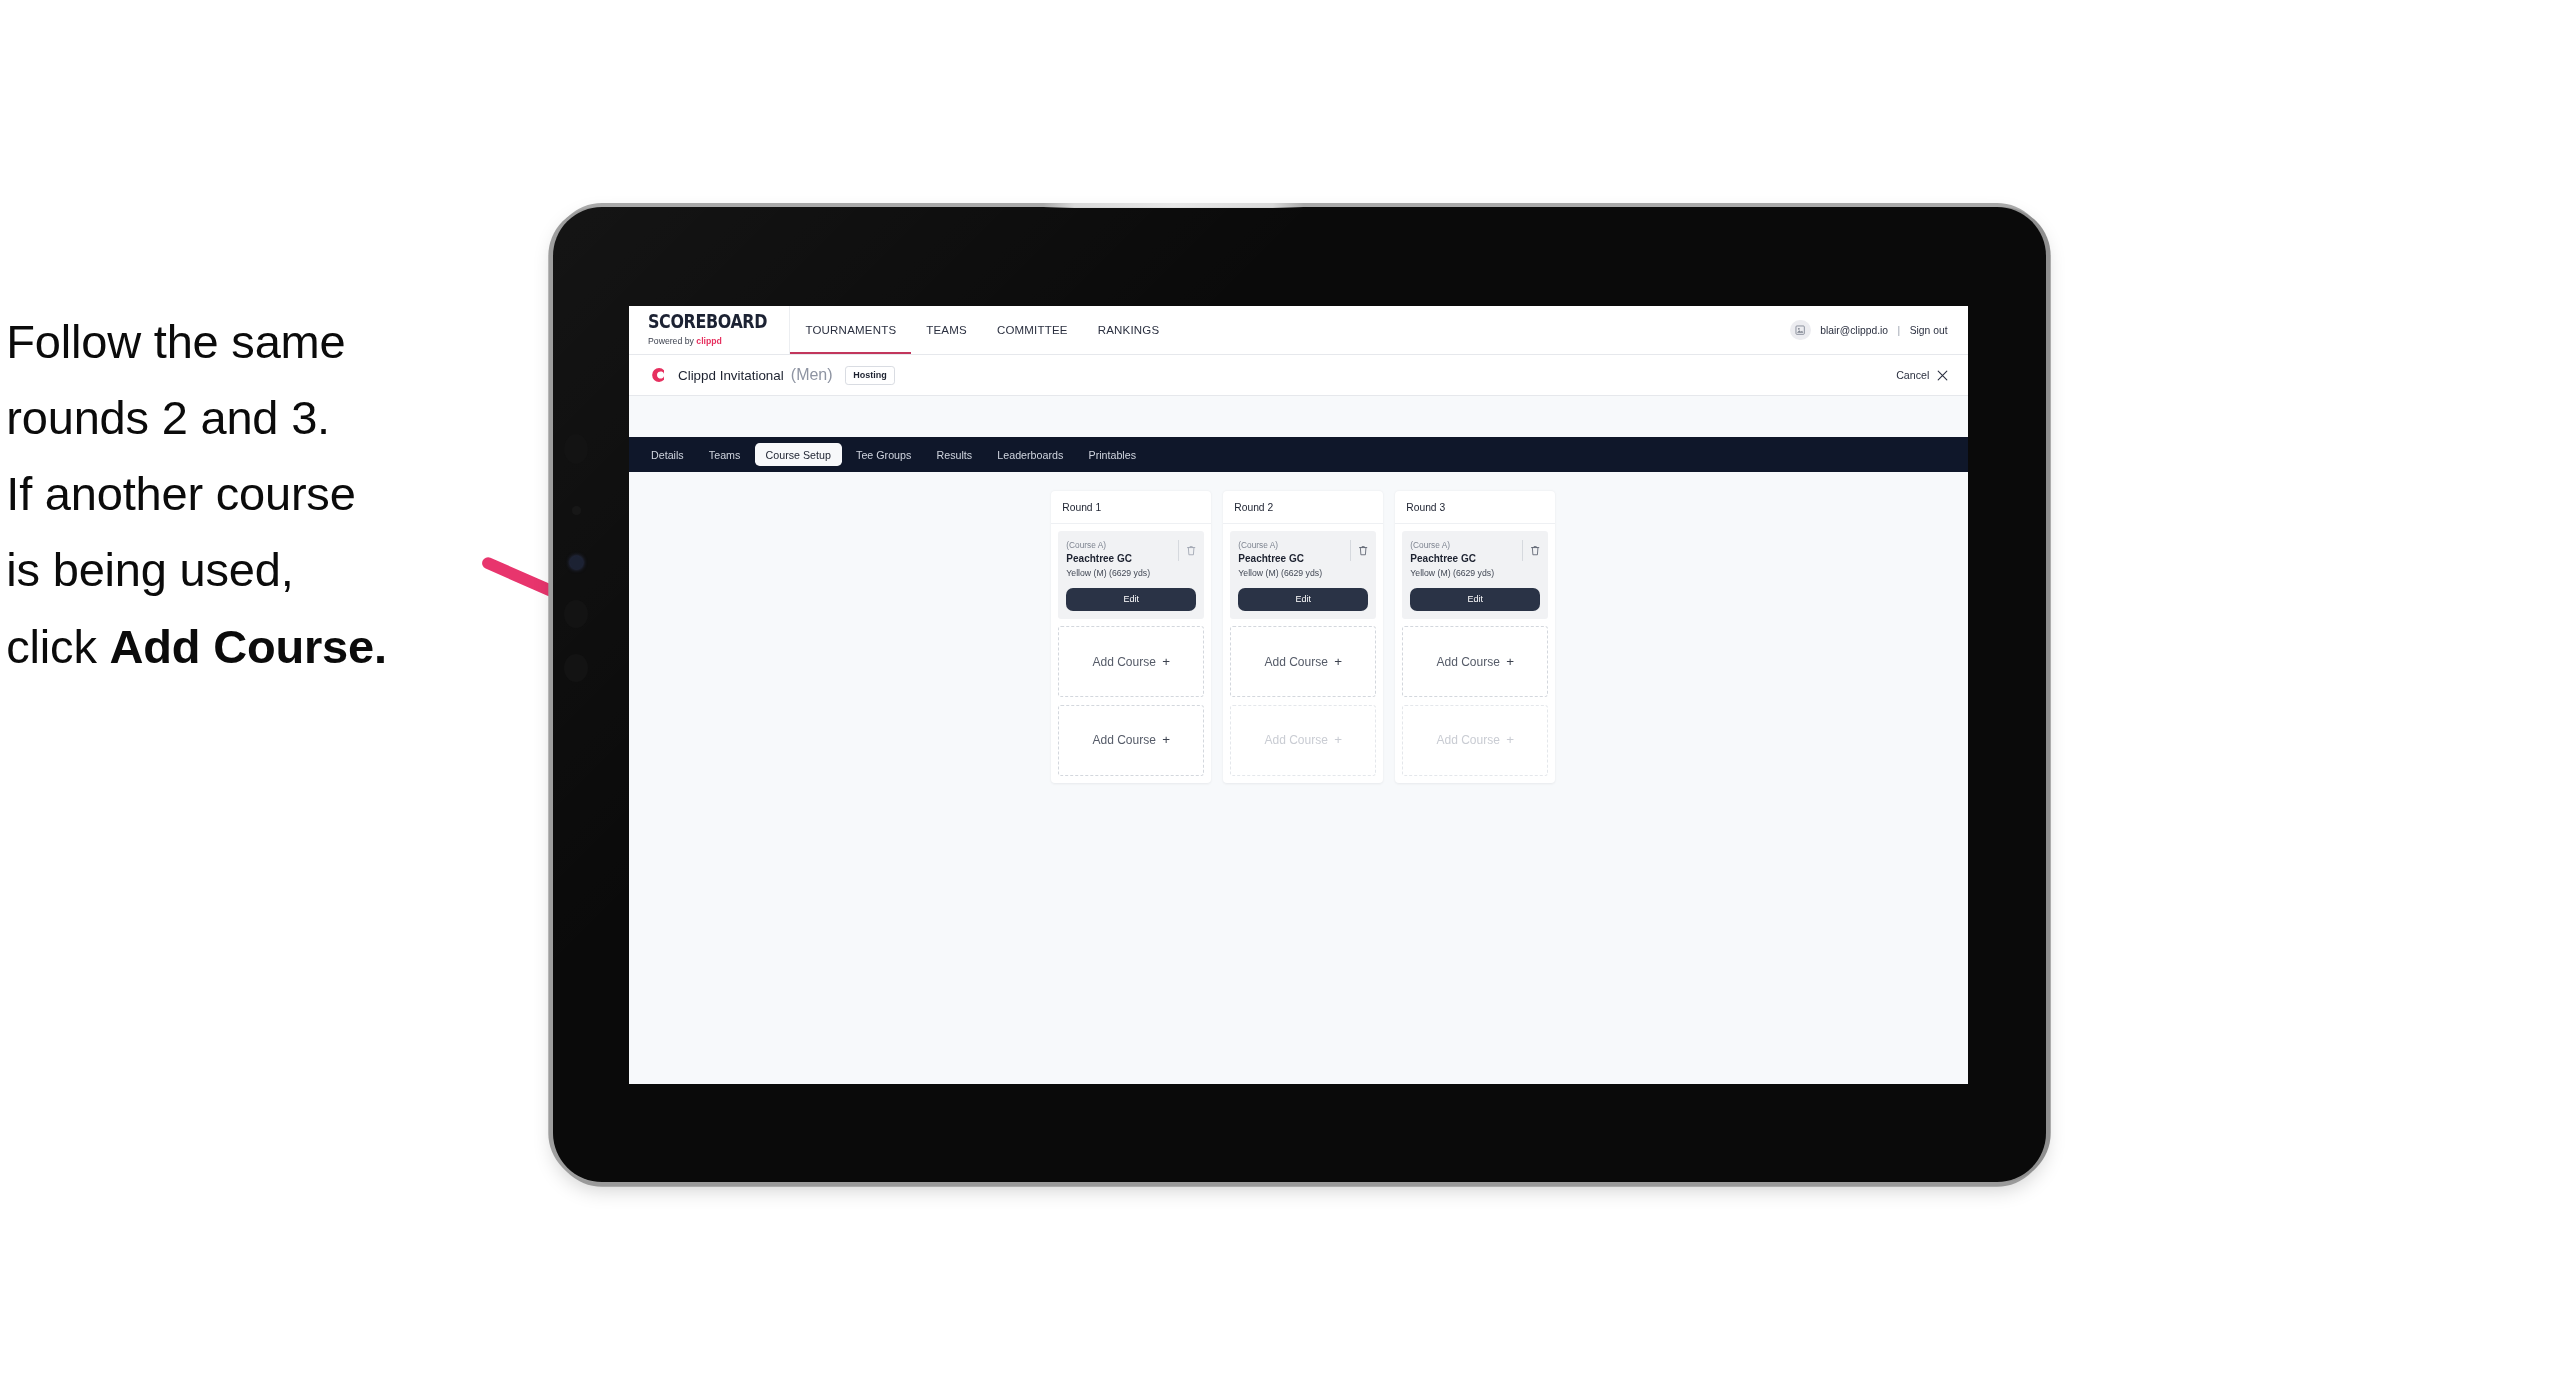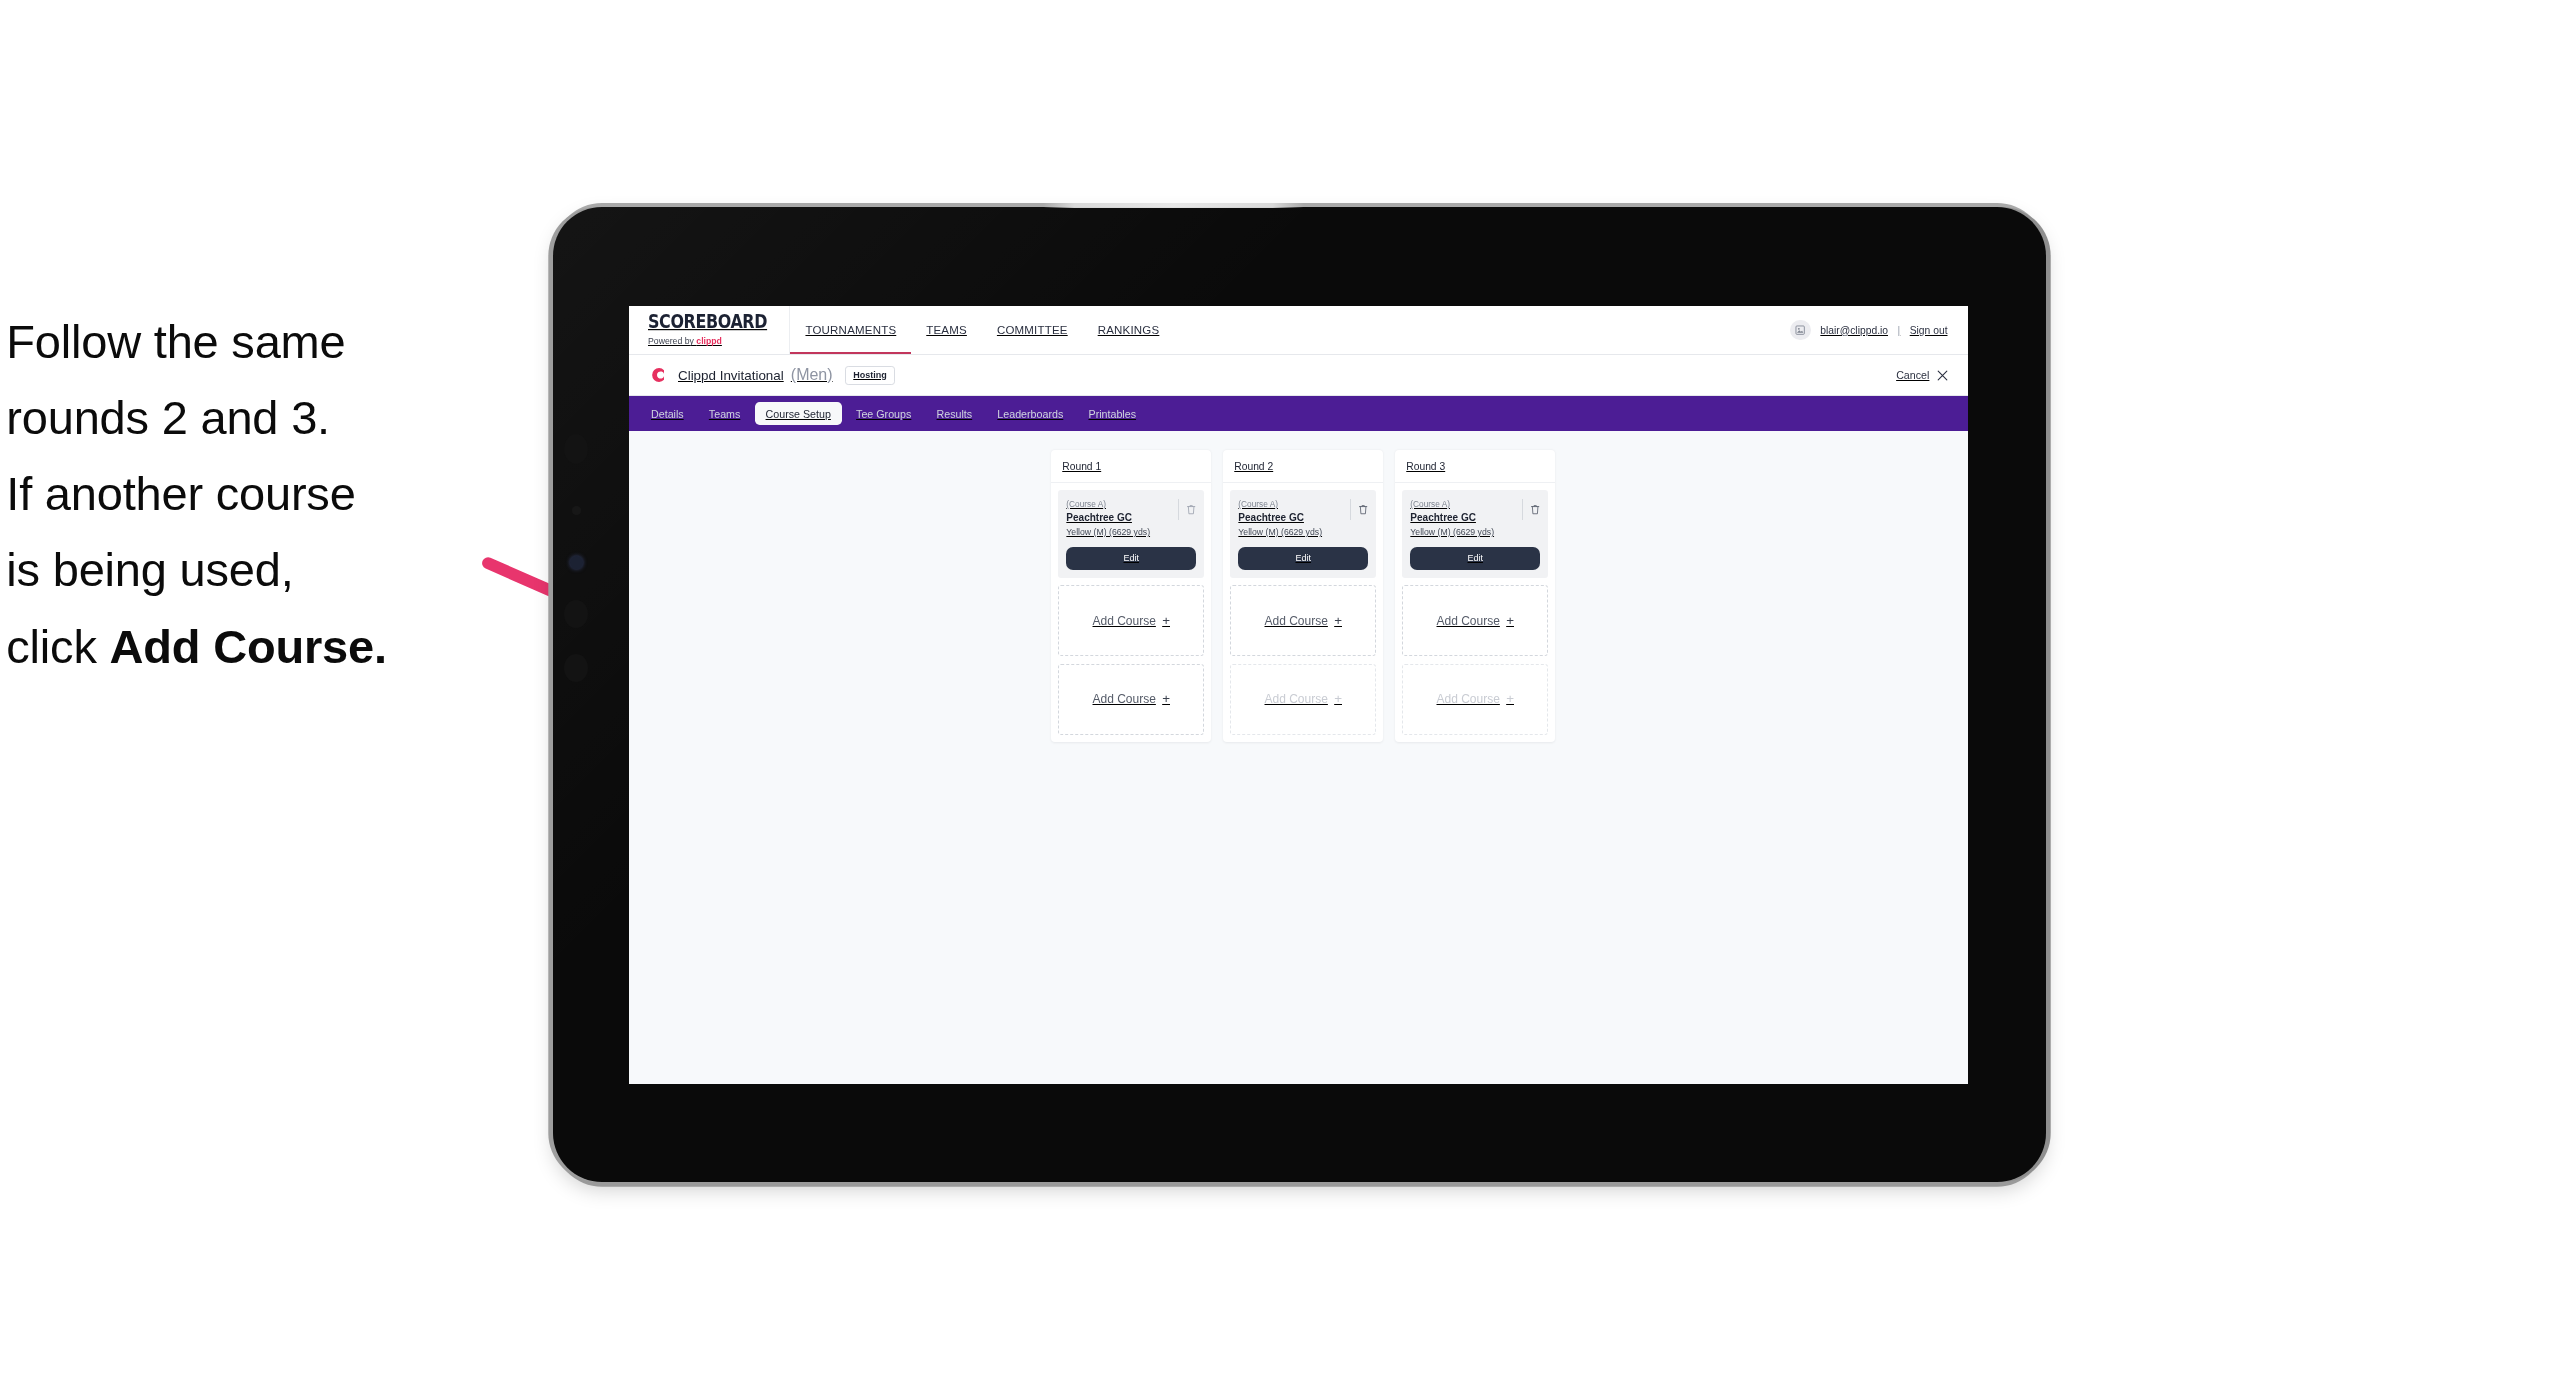--- a/index.html
+++ b/index.html
@@ -63,21 +63,20 @@
     border-radius: 2.4px;
   }
 
   
   .screen {
     position: absolute;
     left: 76px; top: 99px;
     width: 1339px; height: 778px;
     background: #f7f9fb;
     overflow: hidden;
-    text-decoration: underline;
   }
 
   
   .topnav {
     display: flex; align-items: stretch;
     height: 49px;
     background: #ffffff;
     border-bottom: 0.8px solid #e6e8ec;
   }
   .brand {
@@ -166,23 +165,24 @@
     margin-left: auto;
     display: flex; align-items: center; gap: 7.1px;
     cursor: pointer;
   }
   .cancel-text { font-size: 10.7px; color: #2b3040; }
 
   
   .tabbar {
     display: flex; align-items: center;
     height: 35px;
-    background: #4c1d95;
+    background: #0f172a;
     padding-left: 11px;
     gap: 3.2px;
+    margin-top: 41px;
   }
   .tab {
     font-size: 10.7px;
     color: #cfd4de;
     padding: 5.5px 11px;
     border-radius: 4.7px;
     cursor: pointer;
     white-space: nowrap;
   }
   .tab.active {

